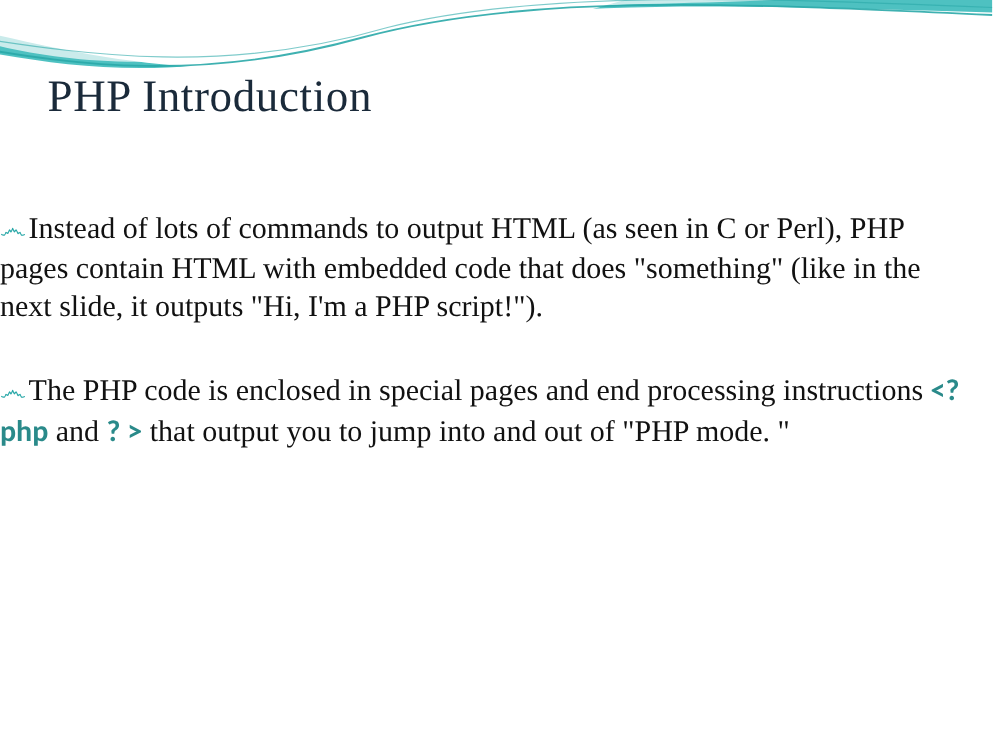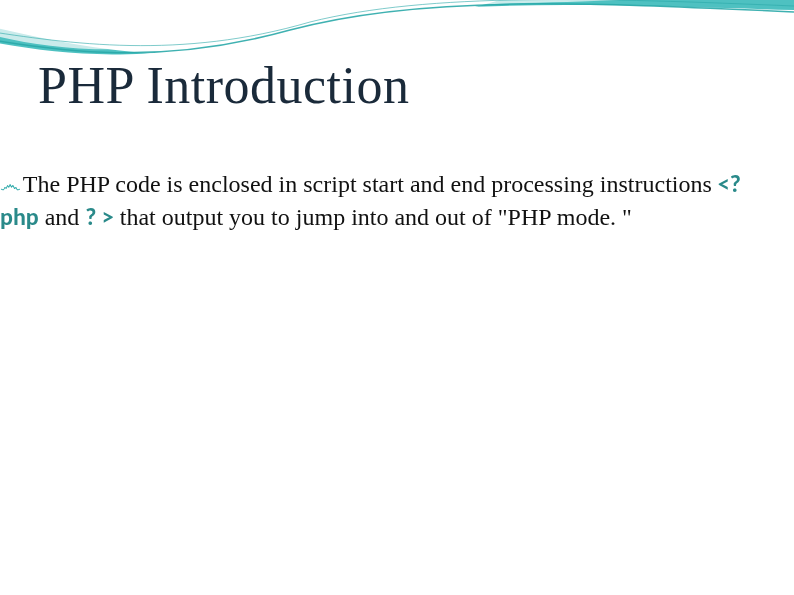--- a/index.html
+++ b/index.html
@@ -23,21 +23,21 @@
     top: 0;
     left: 0;
     width: 794px;
     height: 150px;
     pointer-events: none;
   }
   .title {
     position: absolute;
     top: 56px;
     left: 38px;
-    font-size: 52px;
+    font-size: 36px;
     color: #1a2a3a;
     font-weight: 400;
     letter-spacing: 0.5px;
   }
   .body {
     position: absolute;
     top: 168px;
     left: 0;
     right: 20px;
     padding: 0 4px 0 0;
@@ -72,20 +72,23 @@
     <path d="M -20 0 L 620 0 C 520 5 380 0 240 35 C 120 60 40 48 -20 32 Z" fill="#d8f0f0" opacity="0.9"></path>
     <path d="M -20 0 L 500 0 C 420 22 300 60 180 55 C 100 52 40 38 -20 24 Z" fill="#ffffff"></path>
     <path d="M -20 38 C 60 52 160 66 290 30 C 420 -5 580 2 794 12" fill="none" stroke="#2aa8a8" stroke-width="1.5" opacity="0.9"></path>
     <path d="M -20 30 C 70 44 180 60 310 22 C 430 -8 600 -2 794 6" fill="none" stroke="#2aa8a8" stroke-width="1" opacity="0.6"></path>
   </svg>
 
   <div class="title">PHP Introduction</div>
 
   <div class="body">
 
+    <div class="para">
+      <span class="bullet">෴</span><span>Instead of lots of commands to output HTML (as seen in C or Perl), PHP pages contain HTML with embedded code that does "something" (like in the next slide, it outputs "Hi, I'm a PHP script!").</span>
+    </div>
 
     <div class="para">
-      <span class="bullet">෴</span><span>The PHP code is enclosed in script start and end processing instructions </span><span class="colored">&lt;? php</span><span> and </span><span class="colored">? &gt;</span><span>  that output you to jump into and out of "PHP mode. "</span>
+      <span class="bullet">෴</span><span>The PHP code is enclosed in special pages and end processing instructions </span><span class="colored">&lt;? php</span><span> and </span><span class="colored">? &gt;</span><span>  that output you to jump into and out of "PHP mode. "</span>
     </div>
 
   </div>
 
 </div>
 
 </body></html>

